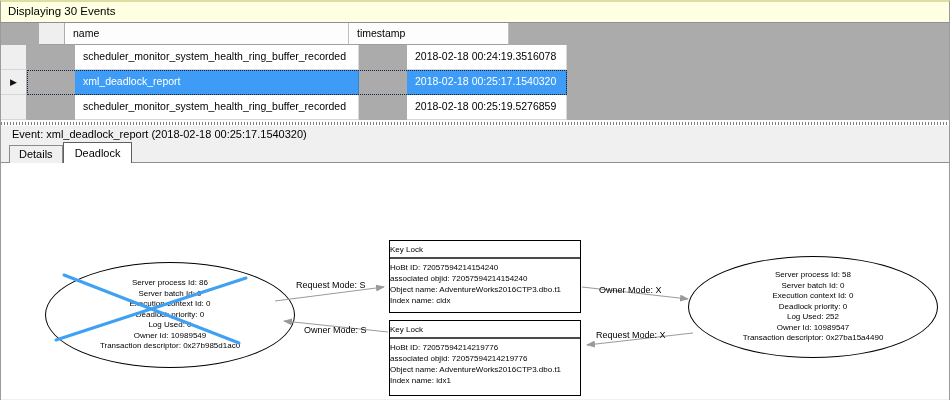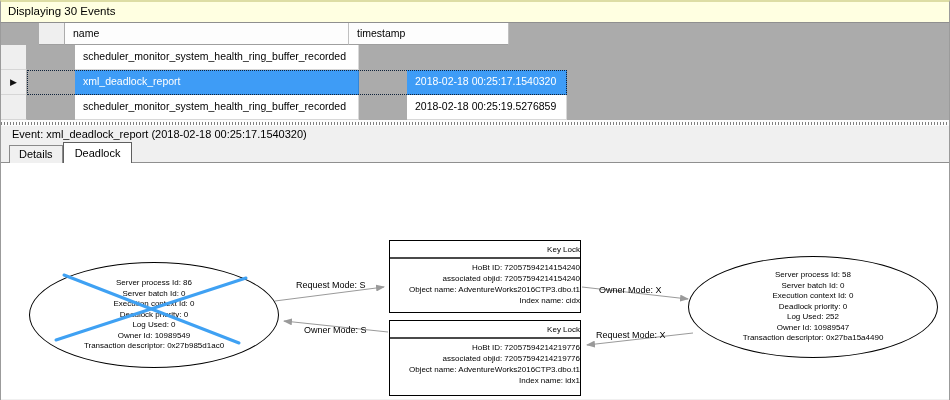--- a/index.html
+++ b/index.html
@@ -53,25 +53,25 @@
   .tab { font-size:11px; background:#F0F0F0; border:1px solid #8A8A8A; border-bottom:none;
          padding:2px 9px 3px; line-height:12px; }
   .tab.active { background:#FFF; border-color:#5F5F5F; padding:4px 11px 4px; position:relative; z-index:3; }
 
   .panel { height:237px; background:#FFF; border-top:1px solid #8F8F8F; position:relative; overflow:hidden; }
 
   
   .node { position:absolute; border:1px solid #000; background:#FFF; border-radius:50%;
           display:flex; flex-direction:column; justify-content:center; align-items:center;
           font-size:8px; line-height:10.5px; text-align:center; }
-  .node.victim { left:28px; top:99px;  width:250px; height:106px;align-items:center; }
+  .node.victim { left:44px; top:99px;  width:250px; height:106px;align-items:center; }
   .node.owner  { left:687px; top:93px; width:250px; height:102px; }
 
   .lockbox { position:absolute; left:388px; width:192px; border:1px solid #000; background:#FFF;
-             font-size:8px; text-align:right; }
+             font-size:8px; text-align:left; }
   .lockbox.top { top:77px;  height:73px; }
   .lockbox.bottom { top:157px; height:76px; }
   .lockbox .lock-title { height:18px; line-height:18px; border-bottom:2px solid #4a4a4a; }
   .lockbox .lock-body { padding-top:3px; line-height:11px; }
 
   .edge-label { position:absolute; font-size:9px; line-height:11px; white-space:nowrap; }
   #lbl-req-s { left:295px; top:117px; }
   #lbl-own-s { left:303px; top:162px; }
   #lbl-own-x { left:598px; top:122px; }
   #lbl-req-x { left:595px; top:167px; }
@@ -93,20 +93,21 @@
       <div class="sel-cell"></div>
       <div class="hcell name">name</div>
       <div class="hcell ts">timestamp</div>
       <div class="hfill"></div>
     </div>
 
     <div class="grid-row">
       <div class="sel-cell"></div>
       <div class="row-cells">
         <div class="cell name">scheduler_monitor_system_health_ring_buffer_recorded</div>
+        <div class="cell ts">2018-02-18 00:24:19.3516078</div>
       </div>
       <div class="rfill"></div>
     </div>
 
     <div class="grid-row selected">
       <div class="sel-cell">
         <span class="row-marker">▶</span>
       </div>
       <div class="row-cells">
         <div class="cell name">xml_deadlock_report</div>

